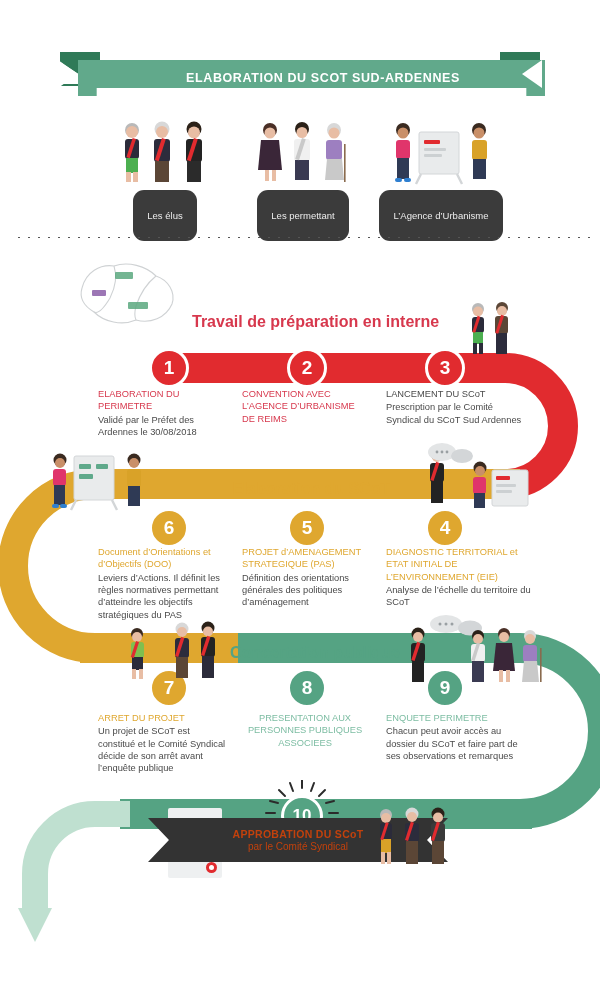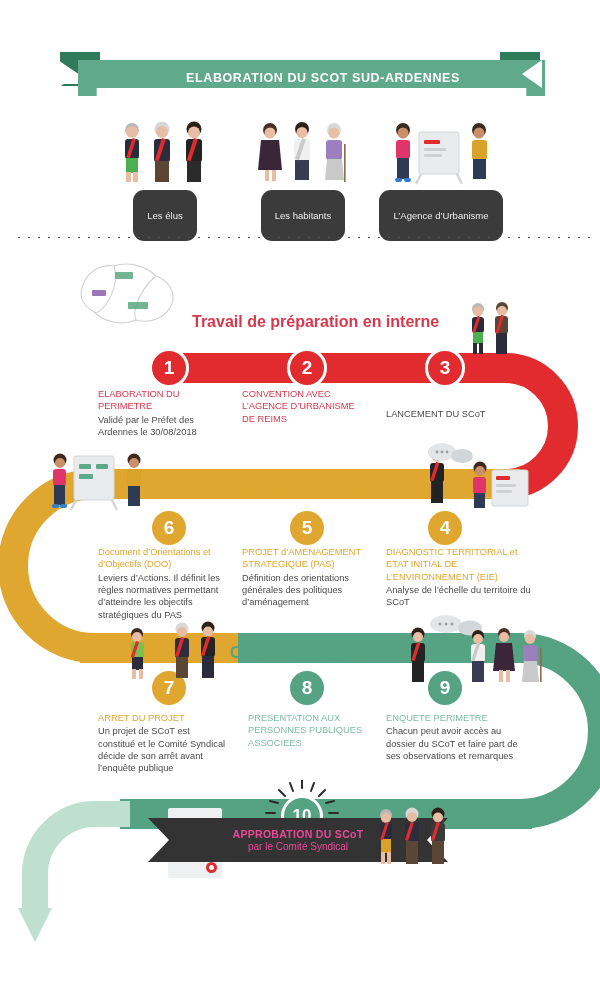--- a/index.html
+++ b/index.html
@@ -54,28 +54,28 @@
   .phase.red{color:#d7384d;}
   .phase.gold{color:#dfa72f;}
   .phase.green{color:#55a383;}
 
   
   .step{position:absolute;width:128px;font-size:9.3px;line-height:1.33;color:#4a4a4a;}
   .step .ttl{display:block;margin-bottom:1px;}
   .step.red .ttl{color:#d7384d;}
   .step.gold .ttl{color:#dfa72f;}
   .step.green .ttl{color:#7dbda3;}
-  .step .ttl.dark{color:#4a4a4a;margin-top:20px;}
+  .step .ttl.dark{color:#4a4a4a;}
 
   
   .final{position:absolute;left:148px;top:818px;width:300px;height:44px;}
   .final-bar{position:absolute;left:0;top:0;width:300px;height:44px;background:#333333;
       clip-path:polygon(0 0,100% 0,93% 50%,100% 100%,0 100%,7% 50%);}
   .final-txt{position:absolute;inset:0;display:flex;flex-direction:column;
-      align-items:center;justify-content:center;color:#ec4899;}
+      align-items:center;justify-content:center;color:#c2410c;}
   .final-txt .l1{font-weight:bold;font-size:10.5px;letter-spacing:.3px;}
   .final-txt .l2{font-size:10px;margin-top:1px;}
   .doc{position:absolute;left:168px;top:808px;width:54px;height:70px;background:#eef0f1;
       border-radius:2px;}
   .doc .ln{position:absolute;left:9px;height:2px;background:#cfd4d6;border-radius:1px;}
   .seal{position:absolute;left:38px;top:54px;width:11px;height:11px;border-radius:50%;
       background:#e12b2f;}
   .seal:after{content:"";position:absolute;left:3px;top:3px;width:5px;height:5px;
       border-radius:50%;background:#fff;}
   .badge10{position:absolute;left:281px;top:795px;width:42px;height:42px;border-radius:50%;
@@ -146,21 +146,21 @@
           <rect x="46" y="21" width="16" height="22" rx="3" fill="#f0f0f0"></rect>
           <rect x="47" y="42" width="14" height="20" fill="#3a3a52"></rect>
           <rect x="50.5" y="20" width="4" height="22" fill="#c9c9c9" transform="rotate(18 52 31)"></rect>
           <circle cx="86" cy="12" r="7" fill="#d8d8d8"></circle>
             <circle cx="86" cy="15" r="5.5" fill="#e8bda4"></circle>
           <rect x="78" y="22" width="16" height="20" rx="3" fill="#9d7fc0"></rect>
           <path d="M79 41 h15 l2 21 h-19 z" fill="#c9c9c9"></path>
           <rect x="96" y="26" width="1.6" height="38" fill="#8a6b4e"></rect>
         </svg>
       </div>
-      <div class="actor-pill">Les habitants</div>
+      <div class="actor-pill">Les permettant</div>
     </div>
 
     <div class="actor-group" style="left:366px;">
       <div class="actor-figs">
         <svg width="120" height="68" viewBox="0 0 120 68">
           <circle cx="22" cy="12" r="7" fill="#3a2a20"></circle>
             <circle cx="22" cy="15" r="5.5" fill="#c98f68"></circle>
           <rect x="15" y="22" width="14" height="19" rx="3" fill="#e0356b"></rect>
           <rect x="16" y="40" width="12" height="21" fill="#2f3a55"></rect>
           <rect x="14" y="60" width="7" height="4" rx="2" fill="#2f7fd0"></rect>
@@ -233,40 +233,41 @@
   <div class="step red" style="left:98px;top:388px;">
     <span class="ttl">ELABORATION DU PERIMETRE</span>
     <span>Validé par le Préfet des Ardennes le 30/08/2018</span>
   </div>
   <div class="step red" style="left:242px;top:388px;">
     <span class="ttl">CONVENTION AVEC L’AGENCE D’URBANISME DE REIMS</span>
     <span></span>
   </div>
   <div class="step red" style="left:386px;top:388px;width:136px;">
     <span class="ttl dark">LANCEMENT DU SCoT</span>
+    <span>Prescription par le Comité Syndical du SCoT Sud Ardennes</span>
   </div>
 
   <div class="step gold" style="left:386px;top:546px;width:152px;">
     <span class="ttl">DIAGNOSTIC TERRITORIAL et ETAT INITIAL DE L’ENVIRONNEMENT (EIE)</span>
     <span>Analyse de l’échelle du territoire du SCoT</span>
   </div>
   <div class="step gold" style="left:242px;top:546px;width:134px;">
     <span class="ttl">PROJET d’AMENAGEMENT STRATEGIQUE (PAS)</span>
     <span>Définition des orientations générales des politiques d’aménagement</span>
   </div>
   <div class="step gold" style="left:98px;top:546px;width:134px;">
     <span class="ttl">Document d’Orientations et d’Objectifs (DOO)</span>
     <span>Leviers d’Actions. Il définit les règles normatives permettant d’atteindre les objectifs stratégiques du PAS</span>
   </div>
 
   <div class="step gold" style="left:98px;top:712px;">
     <span class="ttl">ARRET DU PROJET</span>
     <span>Un projet de SCoT est constitué et le Comité Syndical décide de son arrêt avant l’enquête publique</span>
   </div>
-  <div class="step green" style="left:248px;top:712px;">
+  <div class="step green" style="left:241px;top:712px;text-align:center;">
     <span class="ttl">PRESENTATION AUX PERSONNES PUBLIQUES ASSOCIEES</span>
     <span></span>
   </div>
   <div class="step green" style="left:386px;top:712px;width:140px;">
     <span class="ttl">ENQUETE PERIMETRE</span>
     <span>Chacun peut avoir accès au dossier du SCoT et faire part de ses observations et remarques</span>
   </div>
 
   <svg style="position:absolute;left:462px;top:300px;" width="60" height="56" viewBox="0 0 60 56">
     <circle cx="16" cy="9" r="6" fill="#b9b9b9"></circle>

